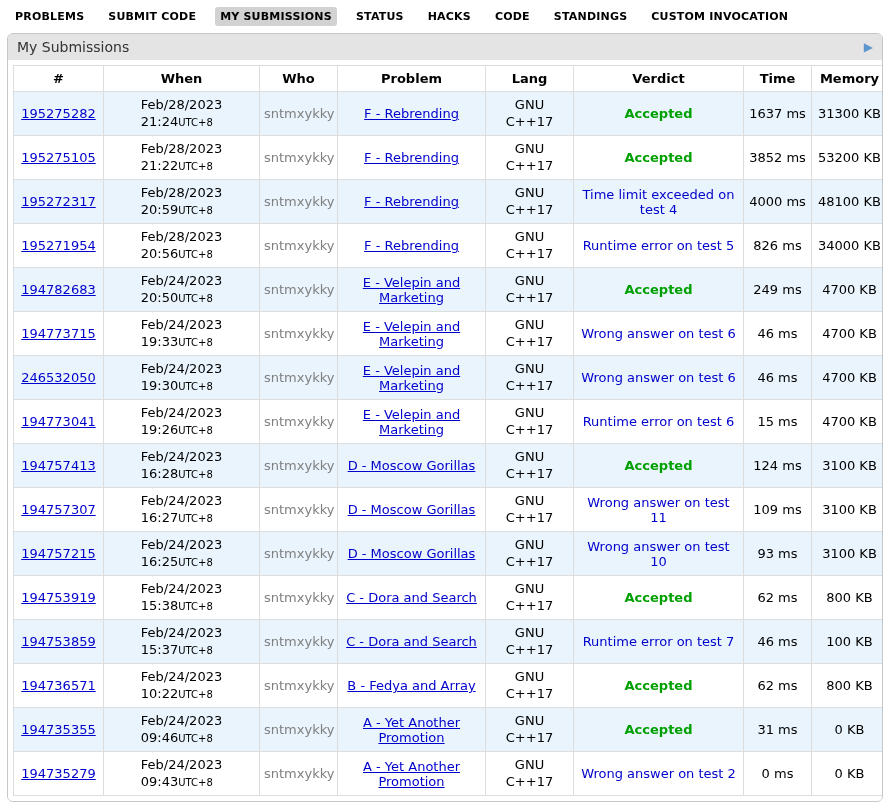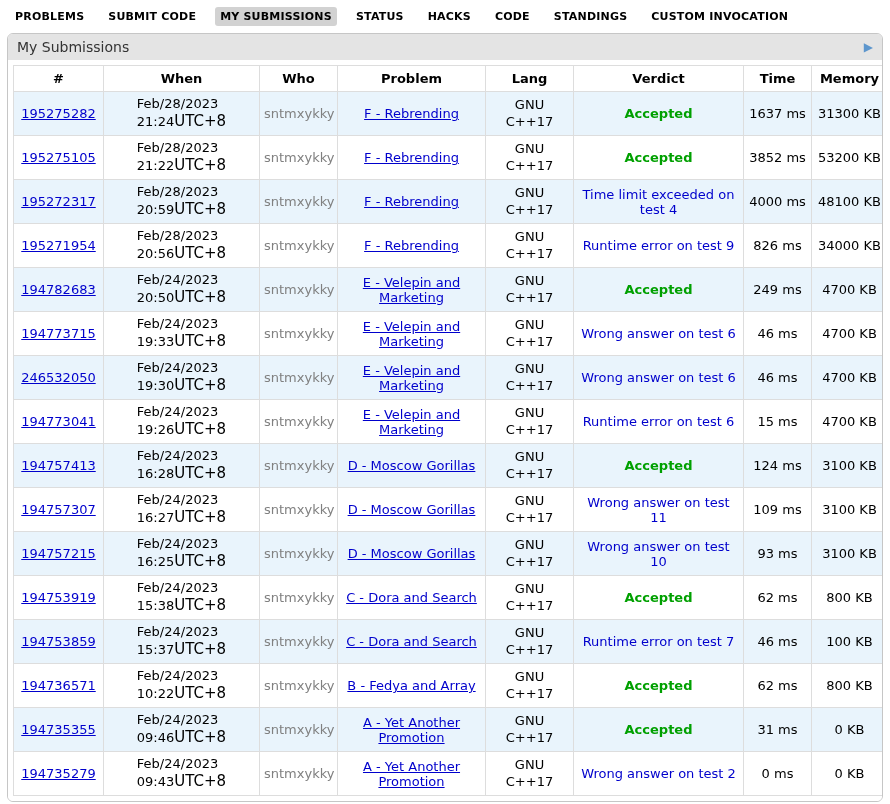--- a/index.html
+++ b/index.html
@@ -80,21 +80,21 @@
     color:var(--link,#0000cc);
     text-decoration:underline;
     cursor:pointer;
   }
   .who { color:var(--who,#808080); }
   .verdict-accepted { color:var(--green,#00a000); font-weight:bold; }
   .verdict-failed { color:var(--link,#0000cc);margin-top:16px; }
 
   .when-wrap { display:inline-block; text-align:left; }
   .when-date, .when-time { line-height:1.25; white-space:nowrap; }
-  .tz { font-size:15px; }
+  .tz { font-size:10px; }
   .lang-inner { max-width:50px; margin:0 auto; line-height:1.3; }
 
   
   col.c-id      { width:90px;  }
   col.c-when    { width:156px; }
   col.c-who     { width:78px;  }
   col.c-problem { width:148px; }
   col.c-lang    { width:88px;  }
   col.c-verdict { width:170px; }
   col.c-time    { width:68px;  }
@@ -181,21 +181,21 @@
             <td>48100 KB</td>
           </tr>
           <tr>
             <td><a class="id-link" href="#">195271954</a></td>
             <td><div class="when-wrap"><div class="when-date">Feb/28/2023</div><div class="when-time">20:56<span class="tz">UTC+8</span></div></div></td>
             <td class="who">sntmxykky</td>
             <td><a class="problem-link" href="#">F - Rebrending</a></td>
             <td>
               <div class="lang-inner">GNU C++17</div>
             </td>
-            <td><span class="verdict-failed">Runtime error on test 9</span></td>
+            <td><span class="verdict-failed">Runtime error on test 5</span></td>
             <td>826 ms</td>
             <td>34000 KB</td>
           </tr>
           <tr class="alt">
             <td><a class="id-link" href="#">194782683</a></td>
             <td><div class="when-wrap"><div class="when-date">Feb/24/2023</div><div class="when-time">20:50<span class="tz">UTC+8</span></div></div></td>
             <td class="who">sntmxykky</td>
             <td><a class="problem-link" href="#">E - Velepin and Marketing</a></td>
             <td>
               <div class="lang-inner">GNU C++17</div>

